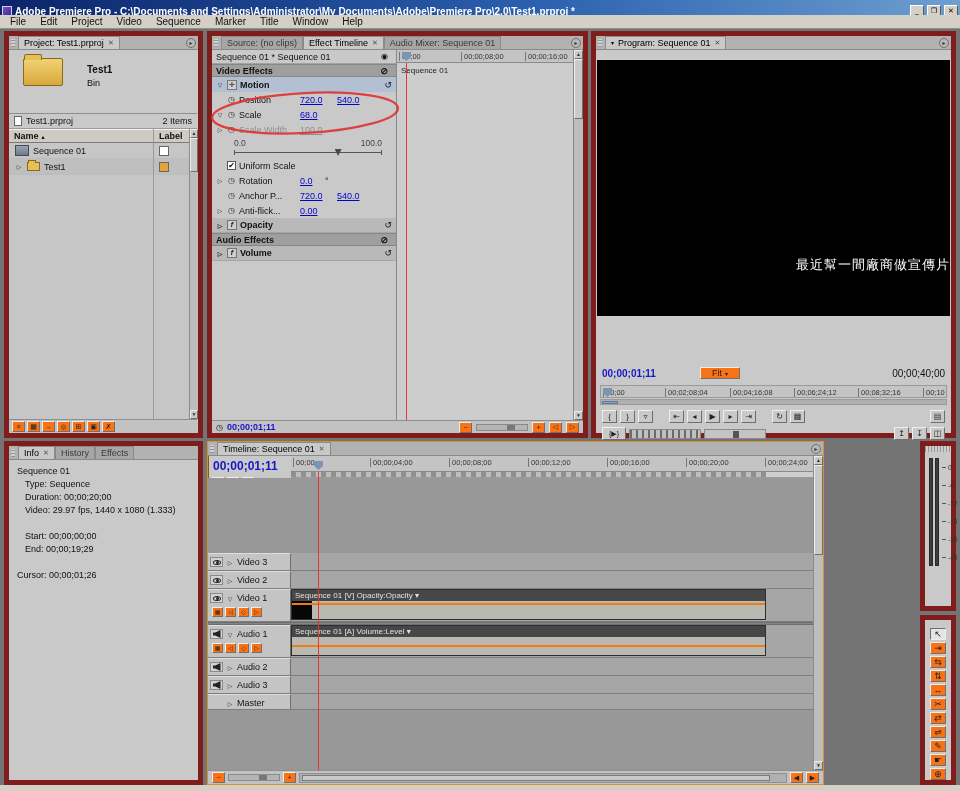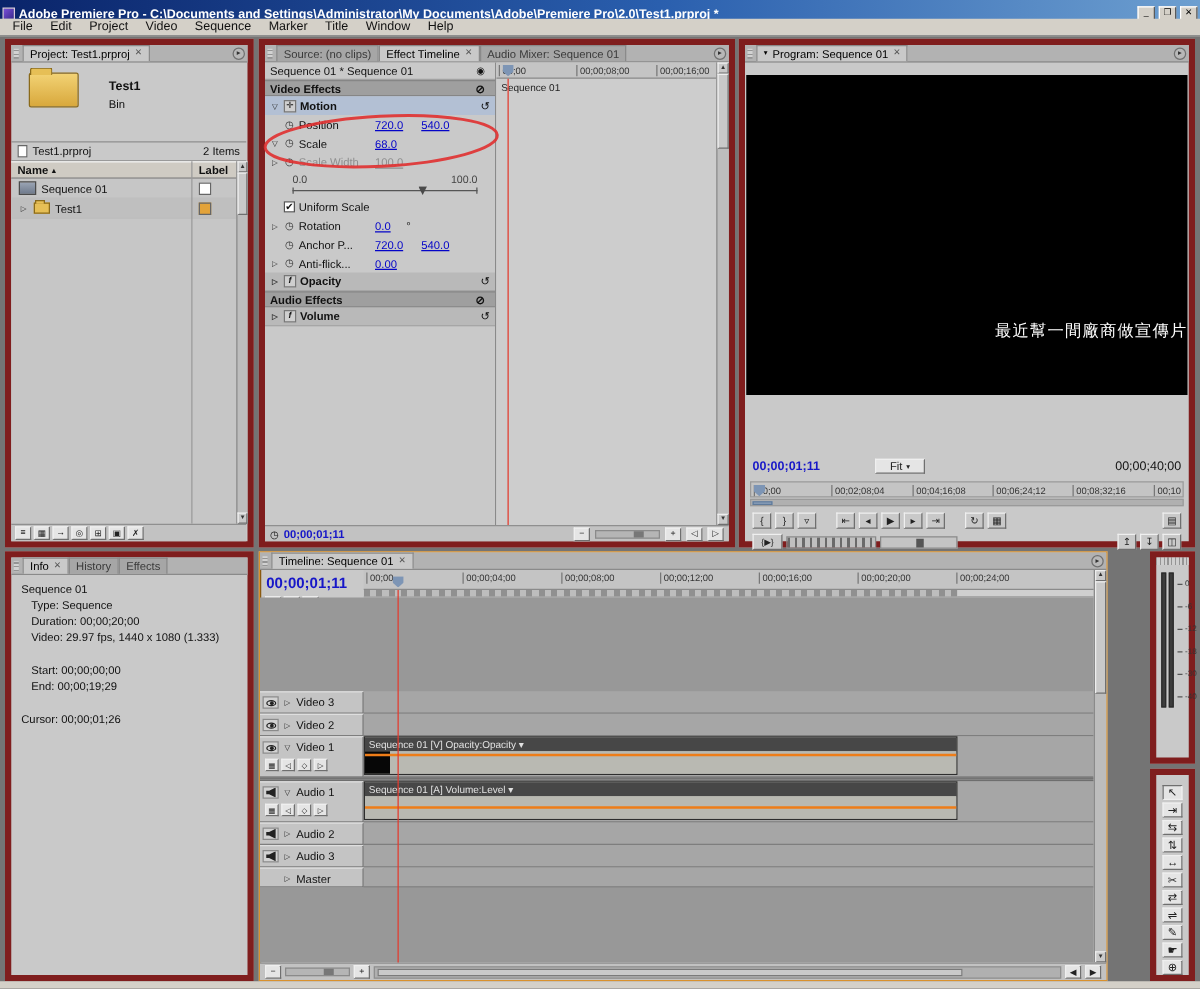--- a/index.html
+++ b/index.html
@@ -16,21 +16,21 @@
 .tabbar{height:14px;background:#b2b2b2;border-bottom:1px solid #8a8a8a;display:flex;align-items:flex-end;padding-left:9px;position:relative}
 .tabbar::before{content:"";position:absolute;left:2px;top:3px;bottom:2px;width:4px;background:repeating-linear-gradient(0deg,#949494 0 1px,#d2d2d2 1px 3px)}
 .tab{height:13px;line-height:12px;padding:0 5px;font-size:9px;background:#a6a6a6;border:1px solid #8a8a8a;border-bottom:none;color:#3a3a3a;display:flex;gap:4px;align-items:center;white-space:nowrap}
 .tab.active{background:#c9c9c9;color:#000}
 .tab .x{font-size:7px;color:#555}
 .panel-menu{position:absolute;right:2px;top:2px;width:10px;height:10px;border-radius:50%;background:#b8b8b8;border:1px solid #707070;font-size:6px;text-align:center;line-height:9px;color:#333}
 
 .vscroll{position:absolute;background:#bdbdbd;border-left:1px solid #8a8a8a;display:flex;flex-direction:column;align-items:stretch}
 .sarrow{height:9px;background:#c9c9c9;border:1px solid;border-color:#eee #6f6f6f #6f6f6f #eee;font-size:5px;line-height:7px;text-align:center;color:#333}
 .sthumb{background:#c9c9c9;border:1px solid;border-color:#eee #6f6f6f #6f6f6f #eee}
-.btn{background:#e5e5e5;border:1px solid;border-color:#efefef #6f6f6f #6f6f6f #efefef;display:inline-flex;align-items:center;justify-content:center;color:#222}
+.btn{background:#f97316;border:1px solid;border-color:#efefef #6f6f6f #6f6f6f #efefef;display:inline-flex;align-items:center;justify-content:center;color:#222}
 .val{color:#0404c8;text-decoration:underline}
 .tc-blue{color:#1616c8;font-weight:bold}
 
 .proj-preview{position:absolute;left:0;top:14px;width:188px;height:64px;border-bottom:1px solid #8f8f8f}
 .folder-big{position:absolute;left:14px;top:8px;width:40px;height:28px;background:linear-gradient(#f2d274,#d8a83c);border:1px solid #8a6a1a;border-radius:2px}
 .folder-big::before{content:"";position:absolute;left:0;top:-5px;width:16px;height:5px;background:#e6bf56;border:1px solid #8a6a1a;border-bottom:none;border-radius:2px 2px 0 0}
 .proj-filerow{position:absolute;left:0;top:78px;width:188px;height:15px;display:flex;align-items:center;gap:4px;padding:0 5px;border-bottom:1px solid #9a9a9a;font-size:9px}
 .doc-ico{width:8px;height:10px;background:#fff;border:1px solid #666}
 .proj-header{position:absolute;left:0;top:93px;width:188px;height:14px;background:#cfcbc3;border-top:1px solid #f2f2f2;border-bottom:1px solid #7a7a7a;display:flex;align-items:center;font-size:9px;font-weight:bold}
 .proj-rows{position:absolute;left:0;top:107px;width:188px;bottom:14px;background:#c6c6c6}
@@ -417,21 +417,21 @@
     <div style="padding-left:8px">Duration: 00;00;20;00</div>
     <div style="padding-left:8px">Video: 29.97 fps, 1440 x 1080 (1.333)</div>
     <div style="height:13px"></div>
     <div style="padding-left:8px">Start: 00;00;00;00</div>
     <div style="padding-left:8px">End: 00;00;19;29</div>
     <div style="height:13px"></div>
     <div>Cursor: 00;00;01;26</div>
   </div>
 </div>
 
-<div class="panel timeline-panel" style="left:207px;top:441px;width:679px;height:344px">
+<div class="panel timeline-panel" style="left:207px;top:441px;width:617px;height:344px">
   <div class="tabbar">
     <span class="tab active">
       <span>Timeline: Sequence 01</span>
       <span class="x">✕</span>
     </span>
     <span class="panel-menu">▸</span>
   </div>
 
   <div class="tl-timecode tc-blue">00;00;01;11</div>
   <div class="tl-tools">

